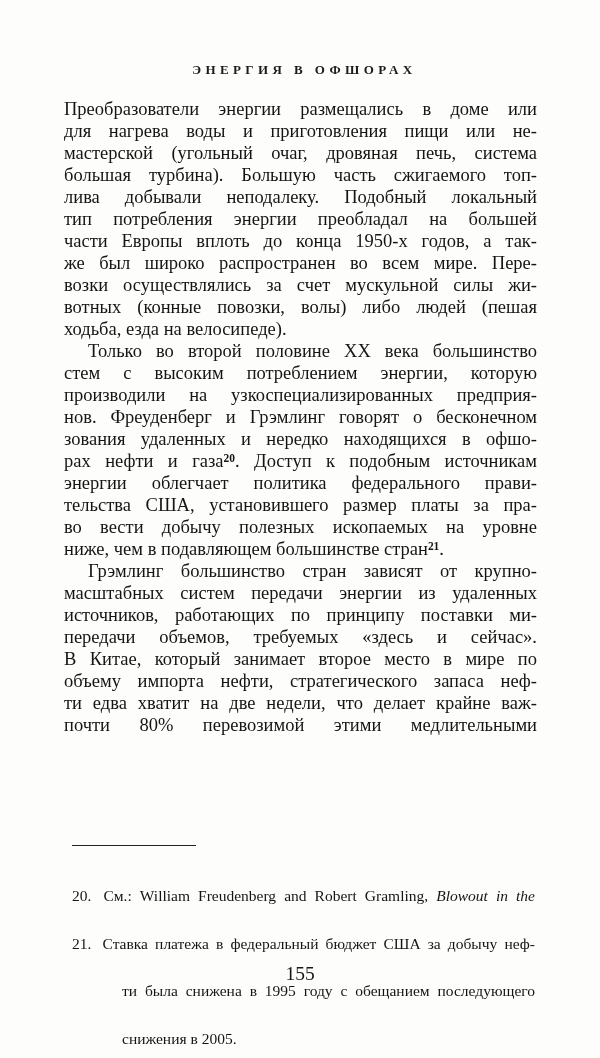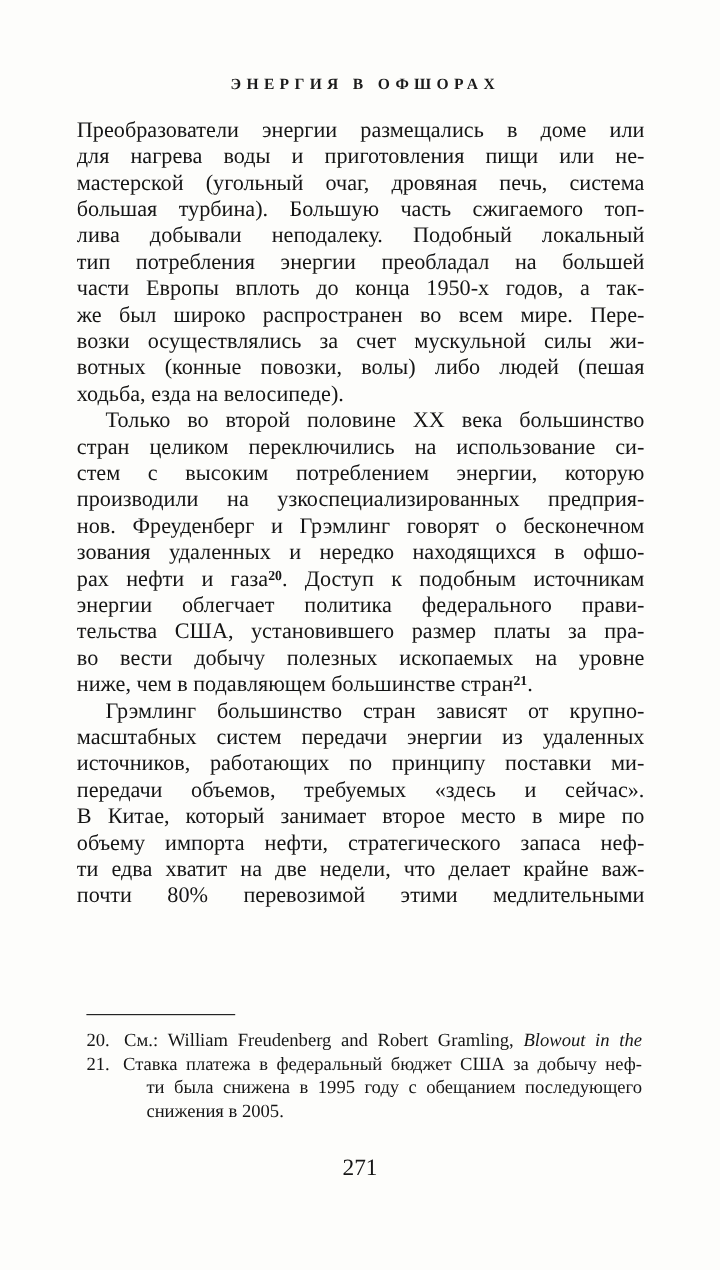--- a/index.html
+++ b/index.html
@@ -55,21 +55,21 @@
   .footnote-rule {
     position: absolute;
     top: 845px; left: 72px; width: 124px;
     border-top: 1.6px solid #242424;
   }
   .footnotes {
     position: absolute;
     top: 858px; left: 72px; width: 463px;
     font-size: 15.5px;
   }
-  .footnotes .line { height: 19.6px; line-height: 19.6px; }
+  .footnotes .line { height: 19.6px; line-height: 19.6px; margin-top: 28px; }
   .fn-num { padding-right: 4px; }
   .fn-cont { padding-left: 50px; }
   .page-number {
     position: absolute;
     top: 963px; left: 0; width: 600px;
     text-align: center;
     font-size: 19.5px;
     color: #161616;
   }
 </style>
@@ -88,21 +88,20 @@
         <div class="line just">лива добывали неподалеку. Подобный локальный</div>
         <div class="line just">тип потребления энергии преобладал на большей</div>
         <div class="line just">части Европы вплоть до конца 1950-х годов, а так-</div>
         <div class="line just">же был широко распространен во всем мире. Пере-</div>
         <div class="line just">возки осуществлялись за счет мускульной силы жи-</div>
         <div class="line just">вотных (конные повозки, волы) либо людей (пешая</div>
         <div class="line">ходьба, езда на велосипеде).</div>
       </div>
       <div>
         <div class="line indent just">Только во второй половине XX века большинство</div>
-        <div class="line just">стран целиком переключились на использование си-</div>
         <div class="line just">стем с высоким потреблением энергии, которую</div>
         <div class="line just">производили на узкоспециализированных предприя-</div>
         <div class="line just">нов. Фреуденберг и Грэмлинг говорят о бесконечном</div>
         <div class="line just">зования удаленных и нередко находящихся в офшо-</div>
         <div class="line just">рах нефти и газа<sup>20</sup>. Доступ к подобным источникам</div>
         <div class="line just">энергии облегчает политика федерального прави-</div>
         <div class="line just">тельства США, установившего размер платы за пра-</div>
         <div class="line just">во вести добычу полезных ископаемых на уровне</div>
         <div class="line">ниже, чем в подавляющем большинстве стран<sup>21</sup>.</div>
       </div>
@@ -124,14 +123,14 @@
       <div>
         <div class="line just"><span class="fn-num">20.</span> См.: William Freudenberg and Robert Gramling, <em>Blowout in the</em></div>
       </div>
       <div>
         <div class="line just"><span class="fn-num">21.</span> Ставка платежа в федеральный бюджет США за добычу неф-</div>
         <div class="line just fn-cont">ти была снижена в 1995 году с обещанием последующего</div>
         <div class="line fn-cont">снижения в 2005.</div>
       </div>
     </div>
 
-  <div class="page-number">271</div>
+  <div class="page-number">155</div>
 </div>
 
 </body></html>

